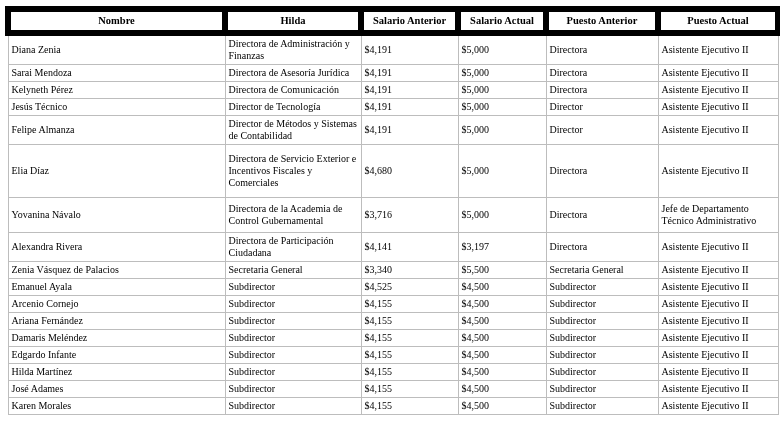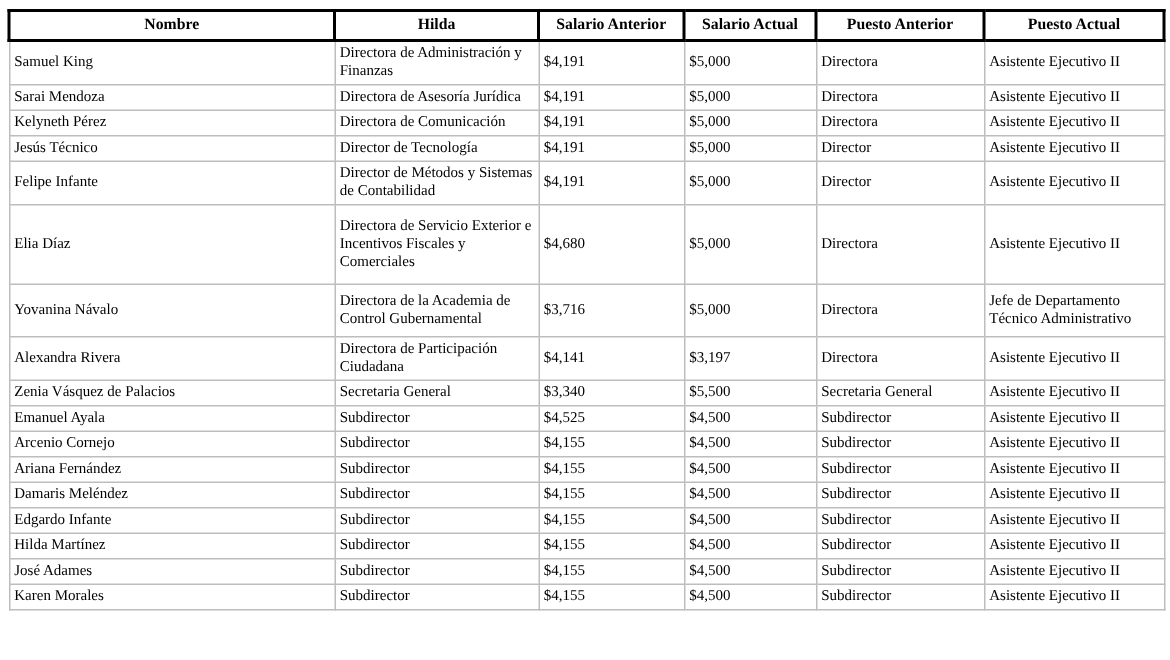--- a/index.html
+++ b/index.html
@@ -12,21 +12,21 @@
     font-family: "Liberation Serif", serif;
     color: #000000;
   }
   table.salary-table {
     border-collapse: collapse;
     table-layout: fixed;
     width: 770px;
     margin: 6px 0 0 5px;
   }
   table.salary-table th {
-    border: 2px solid #000000;
+    border: 6px solid #000000;
     font-weight: bold;
     font-size: 10.5px;
     line-height: 12px;
     padding: 3px 2px;
     text-align: center;
     overflow: hidden;
   }
   table.salary-table td {
     border: 1px solid #bdbdbd;
     font-size: 10px;
@@ -60,21 +60,21 @@
         <th>Nombre</th>
         <th>Hilda</th>
         <th>Salario Anterior</th>
         <th>Salario Actual</th>
         <th>Puesto Anterior</th>
         <th>Puesto Actual</th>
       </tr>
   </thead>
   <tbody>
       <tr>
-        <td class="col-nombre">Samuel King</td>
+        <td class="col-nombre">Diana Zenia</td>
         <td class="col-cargo">Directora de Administración y Finanzas</td>
         <td class="col-salario_anterior">$4,191</td>
         <td class="col-salario_actual">$5,000</td>
         <td class="col-puesto_anterior">Directora</td>
         <td class="col-puesto_actual">Asistente Ejecutivo II</td>
       </tr>
       <tr>
         <td class="col-nombre">Sarai Mendoza</td>
         <td class="col-cargo">Directora de Asesoría Jurídica</td>
         <td class="col-salario_anterior">$4,191</td>
@@ -92,21 +92,21 @@
       </tr>
       <tr>
         <td class="col-nombre">Jesús Técnico</td>
         <td class="col-cargo">Director de Tecnología</td>
         <td class="col-salario_anterior">$4,191</td>
         <td class="col-salario_actual">$5,000</td>
         <td class="col-puesto_anterior">Director</td>
         <td class="col-puesto_actual">Asistente Ejecutivo II</td>
       </tr>
       <tr>
-        <td class="col-nombre">Felipe Infante</td>
+        <td class="col-nombre">Felipe Almanza</td>
         <td class="col-cargo">Director de Métodos y Sistemas de Contabilidad</td>
         <td class="col-salario_anterior">$4,191</td>
         <td class="col-salario_actual">$5,000</td>
         <td class="col-puesto_anterior">Director</td>
         <td class="col-puesto_actual">Asistente Ejecutivo II</td>
       </tr>
       <tr>
         <td class="col-nombre">Elia Díaz</td>
         <td class="col-cargo">Directora de Servicio Exterior e Incentivos Fiscales y Comerciales</td>
         <td class="col-salario_anterior">$4,680</td>

